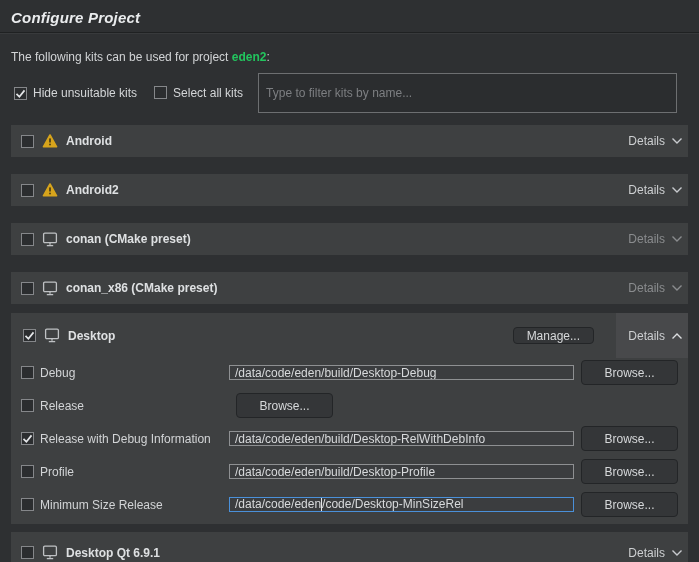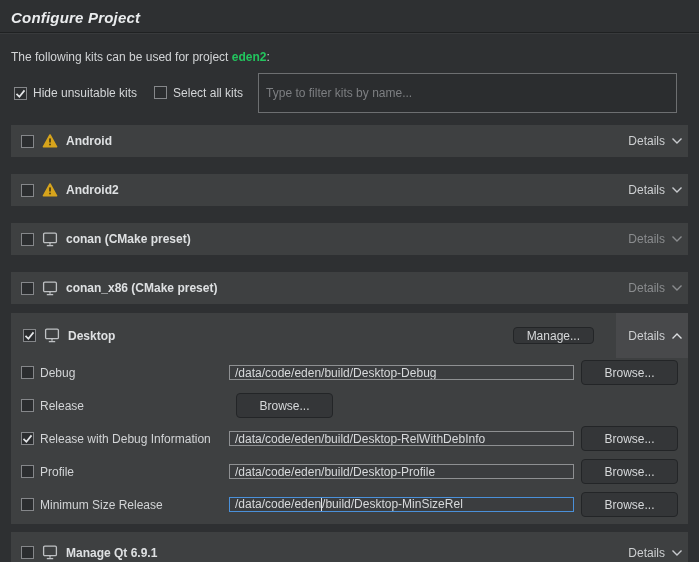--- a/index.html
+++ b/index.html
@@ -238,36 +238,36 @@
     <span class="cfg-label">Profile</span>
     <input class="path-input" type="text" value="/data/code/eden/build/Desktop-Profile" style="">
     <button class="btn browse-btn">Browse...</button>
   </div>
 
   <div class="cfg-row">
     <span class="cb">
       
     </span>
     <span class="cfg-label">Minimum Size Release</span>
-    <div class="path-input focused"><span>/data/code/eden</span><span class="caret"></span><span>/build/Desktop-MinSizeRel</span></div>
+    <div class="path-input focused"><span>/data/code/eden</span><span class="caret"></span><span>/code/Desktop-MinSizeRel</span></div>
     <button class="btn browse-btn">Browse...</button>
   </div>
 </div>
 
 <div class="kit-row tall">
   <span class="cb">
     
   </span>
   <span class="kit-icon">
     <svg width="16" height="15" viewBox="0 0 16 15">
         <rect x="1.6" y="1.2" width="12.8" height="9.4" rx="1.2" fill="none" stroke="#bfc1c4" stroke-width="1.3"></rect>
         <path d="M8 10.6 v2.2" stroke="#bfc1c4" stroke-width="1.3"></path>
         <path d="M4.8 13.6 h6.4" stroke="#bfc1c4" stroke-width="1.3"></path>
       </svg>
   </span>
-  <span class="kit-name">Manage Qt 6.9.1</span>
+  <span class="kit-name">Desktop Qt 6.9.1</span>
   <span class="details-btn">
     <span>Details</span>
     <svg width="12" height="8" viewBox="0 0 12 8">
         <path d="M1.5 1.5 L6 6 L10.5 1.5" fill="none" stroke="#c8cace" stroke-width="1.4"></path>
       </svg>
   </span>
 </div>
 
 </body></html>

